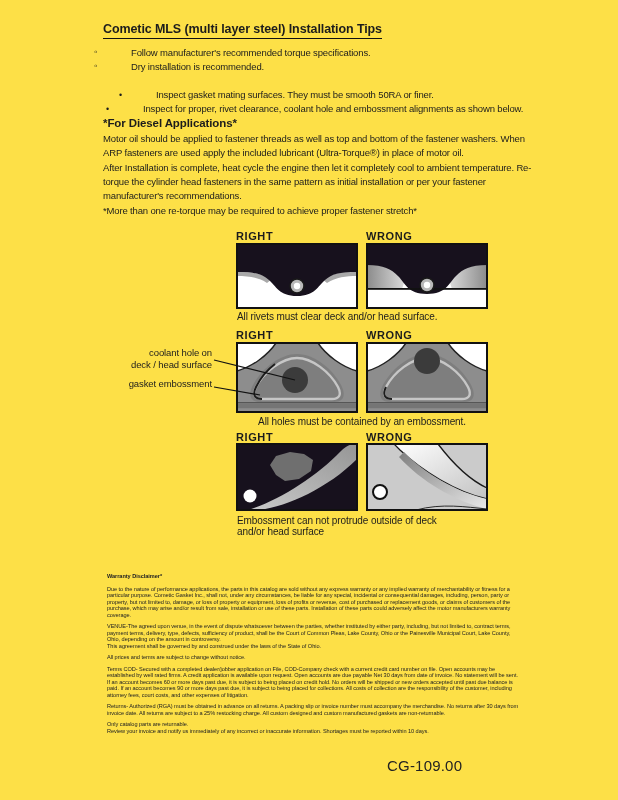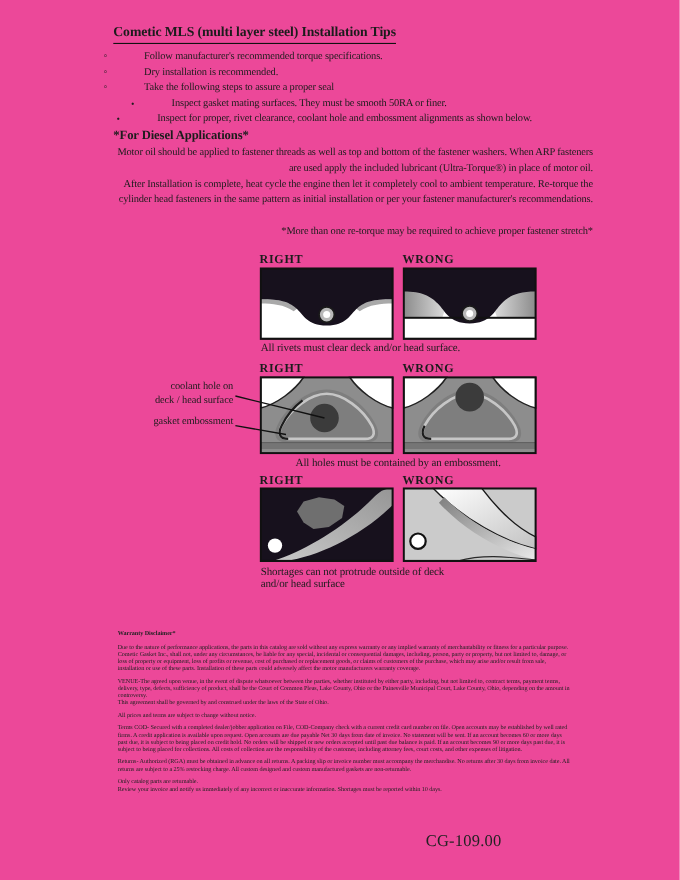--- a/index.html
+++ b/index.html
@@ -1,30 +1,30 @@
 <!DOCTYPE html>
 <html><head>
 <meta charset="utf-8">
 <style>
   html,body{margin:0;padding:0;background:#ffffff;}
   #page{
-    position:relative;width:618px;height:800px;background:#ec4899;overflow:hidden;
-    font-family:Liberation Serif, serif;color:#1c1c1c;
+    position:relative;width:618px;height:800px;background:#fde047;overflow:hidden;
+    font-family:Liberation Sans, sans-serif;color:#1c1c1c;
   }
   .abs{position:absolute;}
   .doc-title{
     left:103px;top:22px;font-size:12.5px;font-weight:bold;letter-spacing:-0.1px;
     border-bottom:1.5px solid #111;padding-bottom:2px;white-space:nowrap;
   }
   .bullet-row{display:flex;align-items:flex-start;font-size:9.5px;letter-spacing:-0.15px;white-space:nowrap;gap:28px;}
   .marker{width:9px;flex:0 0 9px;text-align:left;}
   .marker.open::before{content:"◦";font-size:10px;position:relative;top:-1px;}
   .marker.solid::before{content:"•";font-size:9px;}
   .sect-head{font-size:11.5px;font-weight:bold;letter-spacing:-0.1px;white-space:nowrap;}
-  .body-par{font-size:9.5px;line-height:14.2px;letter-spacing:-0.15px;width:436px;text-align:right;}
+  .body-par{font-size:9.5px;line-height:14.2px;letter-spacing:-0.15px;width:436px;}
   .rw-label{width:122px;font-size:11px;font-weight:bold;letter-spacing:0.6px;}
   .dbox{width:122px;height:66px;}
   .caption{font-size:10px;letter-spacing:-0.1px;white-space:pre-line;}
   .side-label{width:124px;text-align:right;font-size:9.5px;line-height:11.5px;letter-spacing:-0.1px;white-space:pre-line;}
   .legal{width:412px;font-size:5.6px;line-height:6.5px;letter-spacing:-0.05px;color:#222;}
   .legal .lp{margin:0 0 5px 0;white-space:pre-line;}
   .legal .lh{font-weight:bold;margin:0 0 6px 0;}
   .page-code{font-size:15px;letter-spacing:0.2px;color:#222;}
   svg{display:block;}
 </style>
@@ -36,24 +36,20 @@
   <div class="abs doc-title">Cometic MLS (multi layer steel) Installation Tips</div>
 
   <div class="abs bullet-row" style="left:94px;top:47px;">
     <span class="marker open"></span>
     <span>Follow manufacturer's recommended torque specifications.</span>
   </div>
   <div class="abs bullet-row" style="left:94px;top:61px;">
     <span class="marker open"></span>
     <span>Dry installation is recommended.</span>
   </div>
-  <div class="abs bullet-row" style="left:94px;top:75px;">
-    <span class="marker open"></span>
-    <span>Take the following steps to assure a proper seal</span>
-  </div>
   <div class="abs bullet-row" style="left:119px;top:89px;">
     <span class="marker solid"></span>
     <span>Inspect gasket mating surfaces.  They must be smooth 50RA or finer.</span>
   </div>
   <div class="abs bullet-row" style="left:106px;top:103px;">
     <span class="marker solid"></span>
     <span>Inspect for proper, rivet clearance, coolant hole and embossment alignments as shown below.</span>
   </div>
 
   <div class="abs sect-head" style="left:103px;top:117px;">*For Diesel Applications*</div>
@@ -178,21 +174,21 @@
       </defs>
       <rect x="1" y="1" width="120" height="66" fill="#cbcbcb"></rect>
       <path d="M28,1 H72 C88,22 106,38 121,45 V56 C90,49 56,28 34,7 Z" fill="url(#band2)" stroke="#1a1a1a" stroke-width="1.3"></path>
       <path d="M121,56 C90,49 58,30 38,9 L33,14 C55,38 88,58 121,66 Z" fill="url(#band3)"></path>
       <path d="M50,67 C76,60 100,64 121,66" fill="none" stroke="#2a2a2a" stroke-width="1"></path>
       <circle cx="14" cy="49" r="7" fill="#ffffff" stroke="#111" stroke-width="2"></circle>
       <rect x="1" y="1" width="120" height="66" fill="none" stroke="#111" stroke-width="2"></rect>
     </svg>
   </div>
 
-  <div class="abs caption" style="left:237px;top:515px;">Shortages can not protrude outside of deck
+  <div class="abs caption" style="left:237px;top:515px;">Embossment can not protrude outside of deck
 and/or head surface</div>
 
   <div class="abs legal" style="left:107px;top:573px;">
     <div class="lh">Warranty Disclaimer*</div>
     <p class="lp">Due to the nature of performance applications, the parts in this catalog are sold without any express warranty or any implied warranty of merchantability or fitness for a particular purpose.  Cometic Gasket Inc., shall not, under any circumstances, be liable for any special, incidental or consequential damages, including, person, party or property, but not limited to, damage, or loss of property or equipment, loss of profits or revenue, cost of purchased or replacement goods, or claims of customers of the purchase, which may arise and/or result from sale, installation or use of these parts.  Installation of these parts could adversely affect the motor manufacturers warranty coverage.</p>
     <p class="lp">VENUE-The agreed upon venue, in the event of dispute whatsoever between the parties, whether instituted by either party, including, but not limited to, contract terms, payment terms, delivery, type, defects, sufficiency of product, shall be the Court of Common Pleas, Lake County, Ohio or the Painesville Municipal Court, Lake County, Ohio, depending on the amount in controversy.
 This agreement shall be governed by and construed under the laws of the State of Ohio.</p>
     <p class="lp">All prices and terms are subject to change without notice.</p>
     <p class="lp">Terms COD- Secured with a completed dealer/jobber application on File, COD-Company check with a current credit card number on file.  Open accounts may be established by well rated firms.  A credit application is available upon request.  Open accounts are due payable Net 30 days from date of invoice.  No statement will be sent.  If an account becomes 60 or more days past due, it is subject to being placed on credit hold.  No orders will be shipped or new orders accepted until past due balance is paid.  If an account becomes 90 or more days past due, it is subject to being placed for collections.  All costs of collection are the responsibility of the customer, including attorney fees, court costs, and other expenses of litigation.</p>
     <p class="lp">Returns- Authorized (RGA) must be obtained in advance on all returns.  A packing slip or invoice number must accompany the merchandise.  No returns after 30 days from invoice date.  All returns are subject to a 25% restocking charge.  All custom designed and custom manufactured gaskets are non-returnable.</p>

